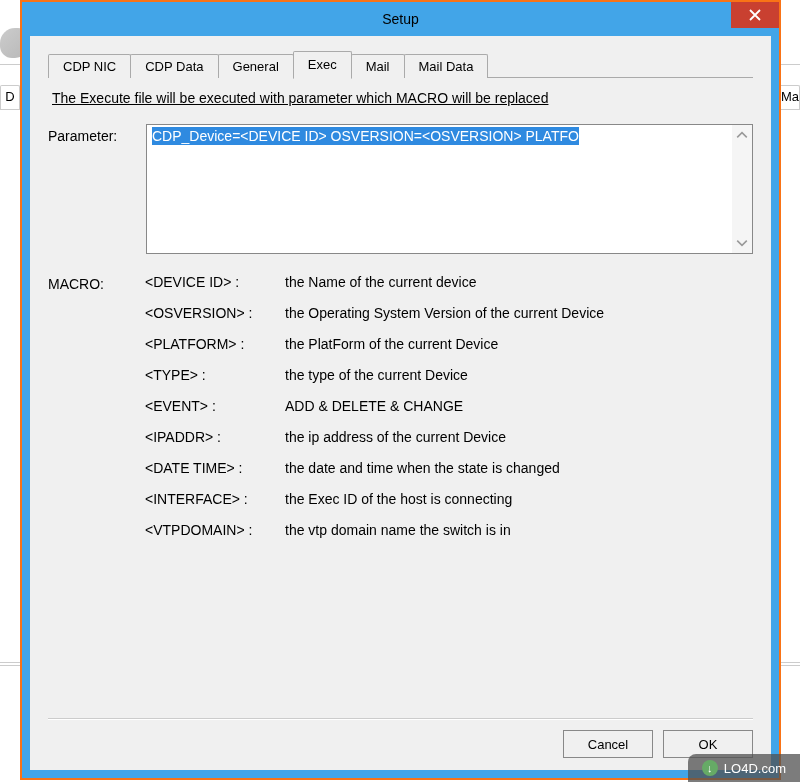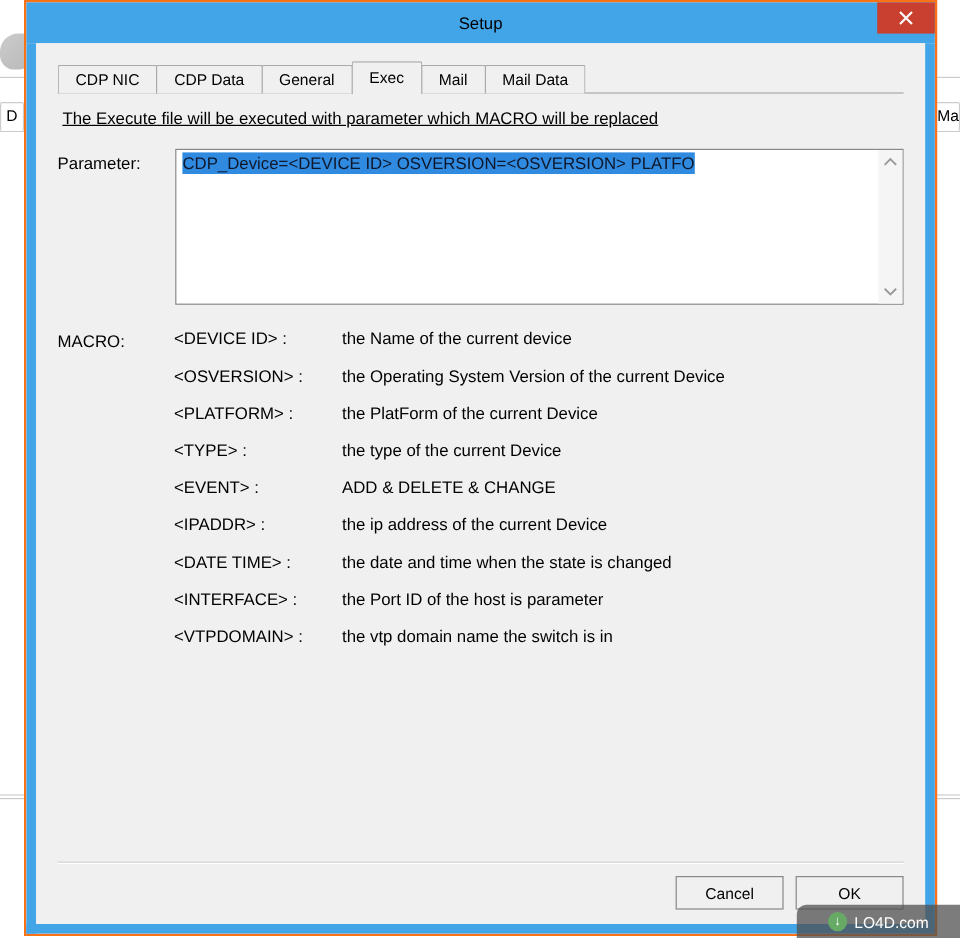--- a/index.html
+++ b/index.html
@@ -160,21 +160,21 @@
       display: flex;
     }
     .param-text {
       flex: 1;
       padding: 3px 5px;
       font-size: 14px;
       position: relative;
     }
     .param-highlight {
       background: #2f8ae0;
-      color: #0f172a;
+      color: #ffffff;
       padding: 1px 0;
       display: inline;
       font-size: 14px;
     }
     .param-scroll {
       width: 20px;
       background: #f5f5f5;
       display: flex;
       flex-direction: column;
       justify-content: space-between;
@@ -226,21 +226,21 @@
       display: flex;
       align-items: center;
       justify-content: center;
     }
     .watermark {
       position: absolute;
       right: 0; bottom: 0;
       background: rgba(80,80,80,0.75);
       color: #fff;
       font-size: 13px;
-      padding: 6px 26px;
+      padding: 6px 14px;
       border-radius: 8px 0 0 0;
       display: flex;
       align-items: center;
       gap: 6px;
     }
     .watermark-icon {
       width: 16px; height: 16px;
       background: #6a6;
       border-radius: 50%;
       display: flex;
@@ -340,21 +340,21 @@
         <div class="macro-row">
           <div class="macro-key">&lt;IPADDR&gt; :</div>
           <div class="macro-desc">the ip address of the current Device</div>
         </div>
         <div class="macro-row">
           <div class="macro-key">&lt;DATE TIME&gt; :</div>
           <div class="macro-desc">the date and time when the state is changed</div>
         </div>
         <div class="macro-row">
           <div class="macro-key">&lt;INTERFACE&gt; :</div>
-          <div class="macro-desc">the Port ID of the host is parameter</div>
+          <div class="macro-desc">the Exec ID of the host is connecting</div>
         </div>
         <div class="macro-row">
           <div class="macro-key">&lt;VTPDOMAIN&gt; :</div>
           <div class="macro-desc">the vtp domain name the switch is in</div>
         </div>
       </div>
     </div>
 
     <div class="hr-line"></div>
 

